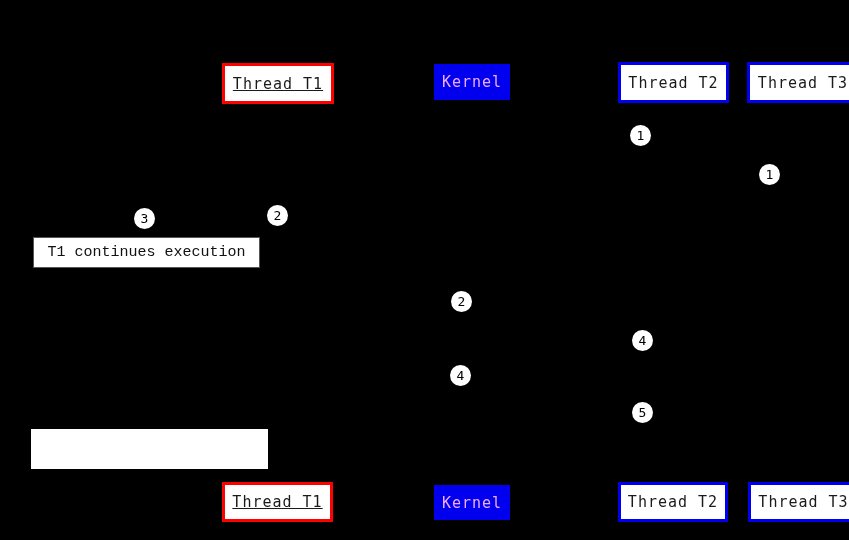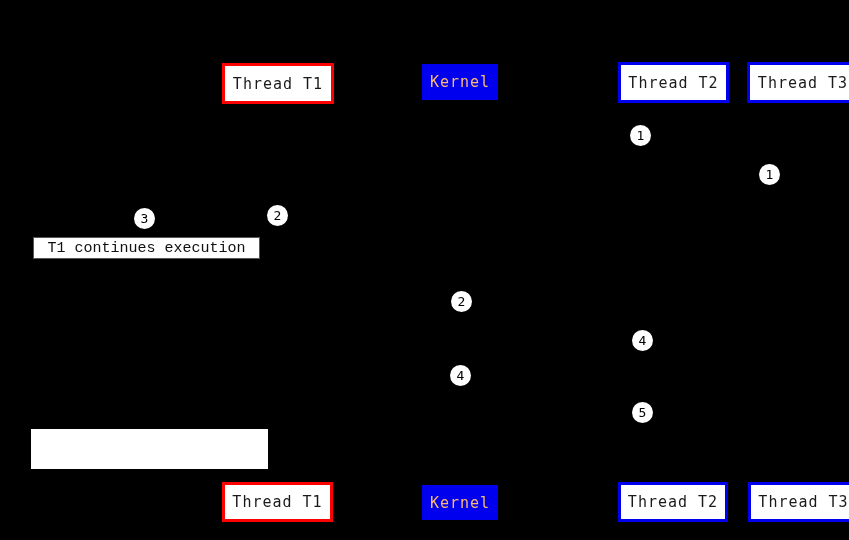--- a/index.html
+++ b/index.html
@@ -20,23 +20,23 @@
     box-sizing: border-box;
     background: #ffffff;
     display: flex;
     align-items: center;
     justify-content: center;
     font-size: 15px;
     letter-spacing: 1px;
     color: #1a1a1a;
     white-space: nowrap;
   }
-  .red-border  { border: 3px solid #ff0000; }
+  .red-border  { border: 3px solid #ff0000; text-decoration: underline; }
   .blue-border { border: 3px solid #0000ee; margin-left: 31px; }
-  .blue-fill   { background: #0000ee; color: #fdba74; }
+  .blue-fill   { background: #0000ee; color: #f0abfc; margin-left: 12px; }
   .marker {
     position: absolute;
     box-sizing: border-box;
     width: 21px;
     height: 21px;
     border-radius: 50%;
     background: #ffffff;
     color: #000000;
     font-size: 13px;
     line-height: 21px;
@@ -74,21 +74,21 @@
   
   .m-1a { left: 630px; top: 125px; }
   .m-1b { left: 759px; top: 164px; }
   .m-3  { left: 134px; top: 208px; }
   .m-2a { left: 267px; top: 205px; }
   .m-2b { left: 451px; top: 291px; }
   .m-4a { left: 450px; top: 365px; }
   .m-4b { left: 632px; top: 330px; }
   .m-5  { left: 632px; top: 402px; }
 
-  .note-t1    { left: 33px; top: 237px; width: 227px; height: 22px; }
+  .note-t1    { left: 33px; top: 237px; width: 227px; height: 31px; }
   .blank-box  { left: 31px; top: 429px; width: 237px; height: 40px; }
 </style>
 </head>
 <body>
 
 <div class="stage">
 
   <div class="box red-border t1-top">
     <span>Thread T1</span>
   </div>

